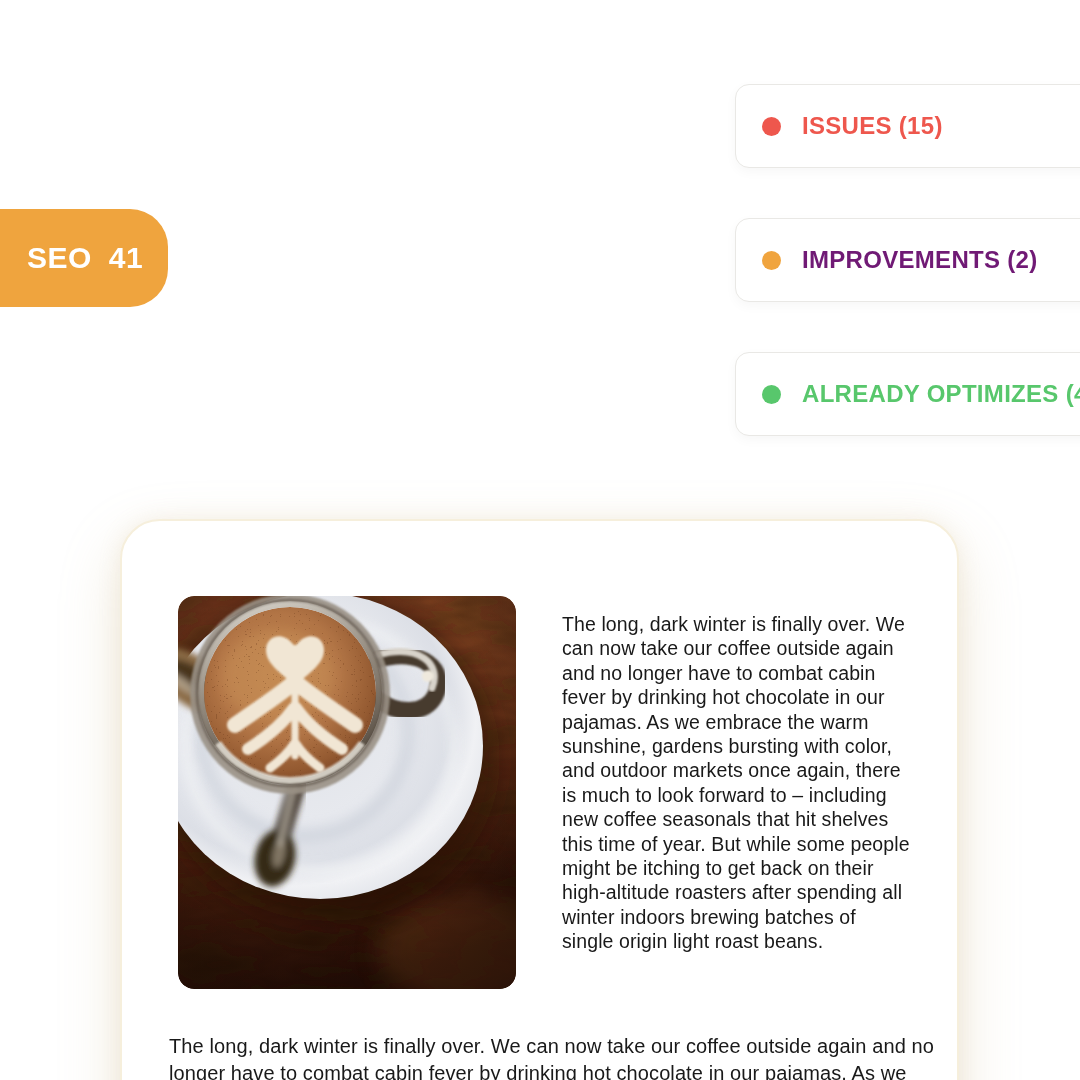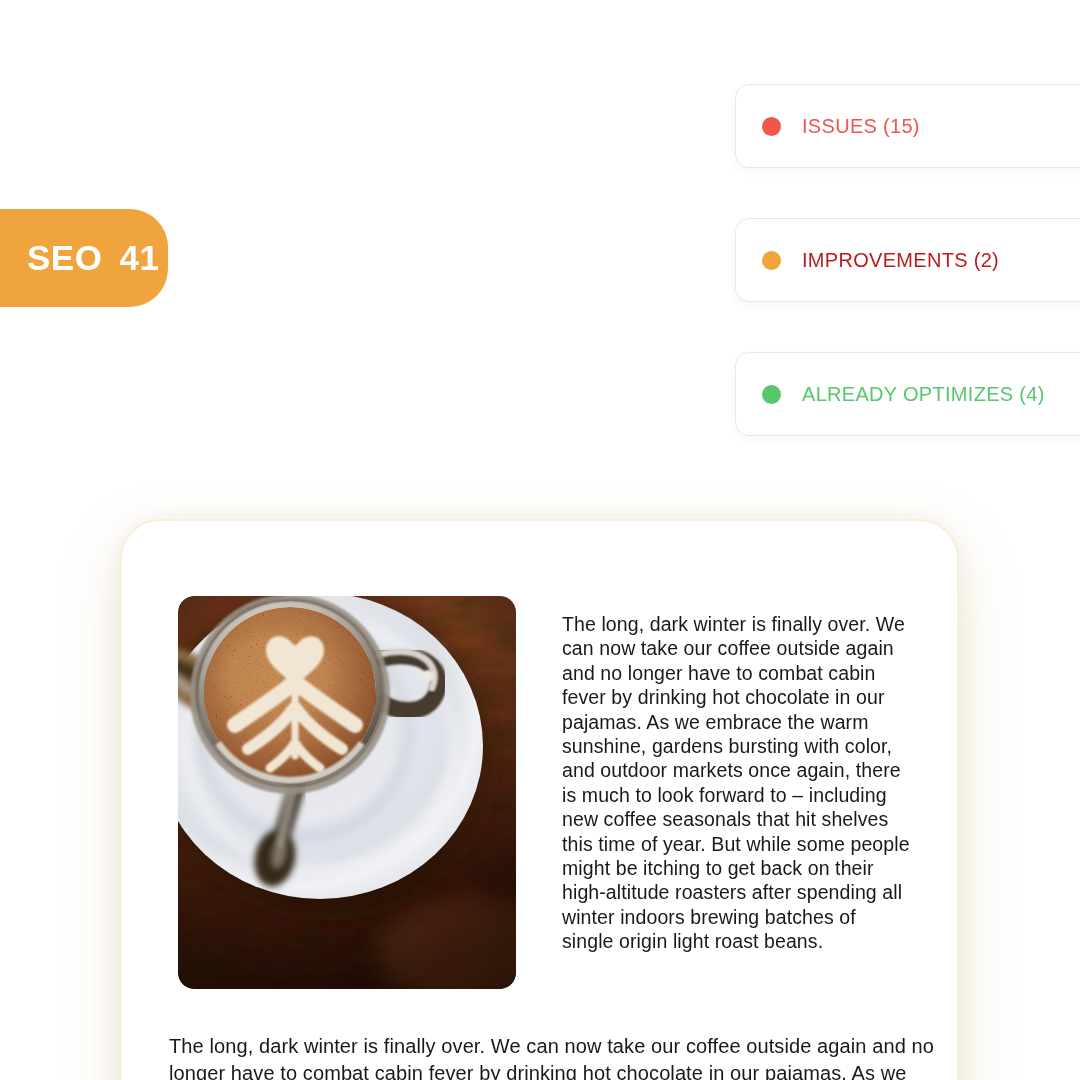--- a/index.html
+++ b/index.html
@@ -20,21 +20,21 @@
   .seo-badge {
     position: absolute;
     left: 0; top: 209px;
     width: 168px; height: 98px;
     border-radius: 0 38px 38px 0;
     display: flex; align-items: center;
     padding-left: 27px;
     box-sizing: border-box;
     gap: 17px;
     color: #ffffff;
-    font-size: 35px;
+    font-size: 30px;
     font-weight: bold;
     letter-spacing: 0.5px;
   }
 
   
   .status-card {
     position: absolute;
     left: 735px;
     width: 430px; height: 84px;
     background: #ffffff;
@@ -49,22 +49,22 @@
   .status-card.c2 { top: 218px; }
   .status-card.c3 { top: 352px; }
   .status-dot {
     width: 19px; height: 19px;
     border-radius: 50%;
     margin-left: 26px;
     flex-shrink: 0;
   }
   .status-label {
     margin-left: 21px;
-    font-size: 20px;
-    font-weight: normal;
+    font-size: 24px;
+    font-weight: bold;
     letter-spacing: 0.3px;
     white-space: nowrap;
   }
 
   
   .main-card {
     position: absolute;
     left: 120px; top: 519px;
     width: 839px; height: 660px;
     background: #ffffff;
@@ -113,21 +113,21 @@
     <span>41</span>
   </div>
 
   <div class="status-card c1">
     <span class="status-dot" style="background: rgb(238, 87, 77);"></span>
     <span class="status-label" style="color: rgb(238, 87, 77);">ISSUES (15)</span>
   </div>
 
   <div class="status-card c2">
     <span class="status-dot" style="background: rgb(240, 164, 62);"></span>
-    <span class="status-label" style="color: #b91c1c;">IMPROVEMENTS (2)</span>
+    <span class="status-label" style="color: #701a75;">IMPROVEMENTS (2)</span>
   </div>
 
   <div class="status-card c3">
     <span class="status-dot" style="background: rgb(88, 199, 108);"></span>
     <span class="status-label" style="color: rgb(88, 199, 108);">ALREADY OPTIMIZES (4)</span>
   </div>
 
   <div class="main-card">
     <div class="article-top">
 

